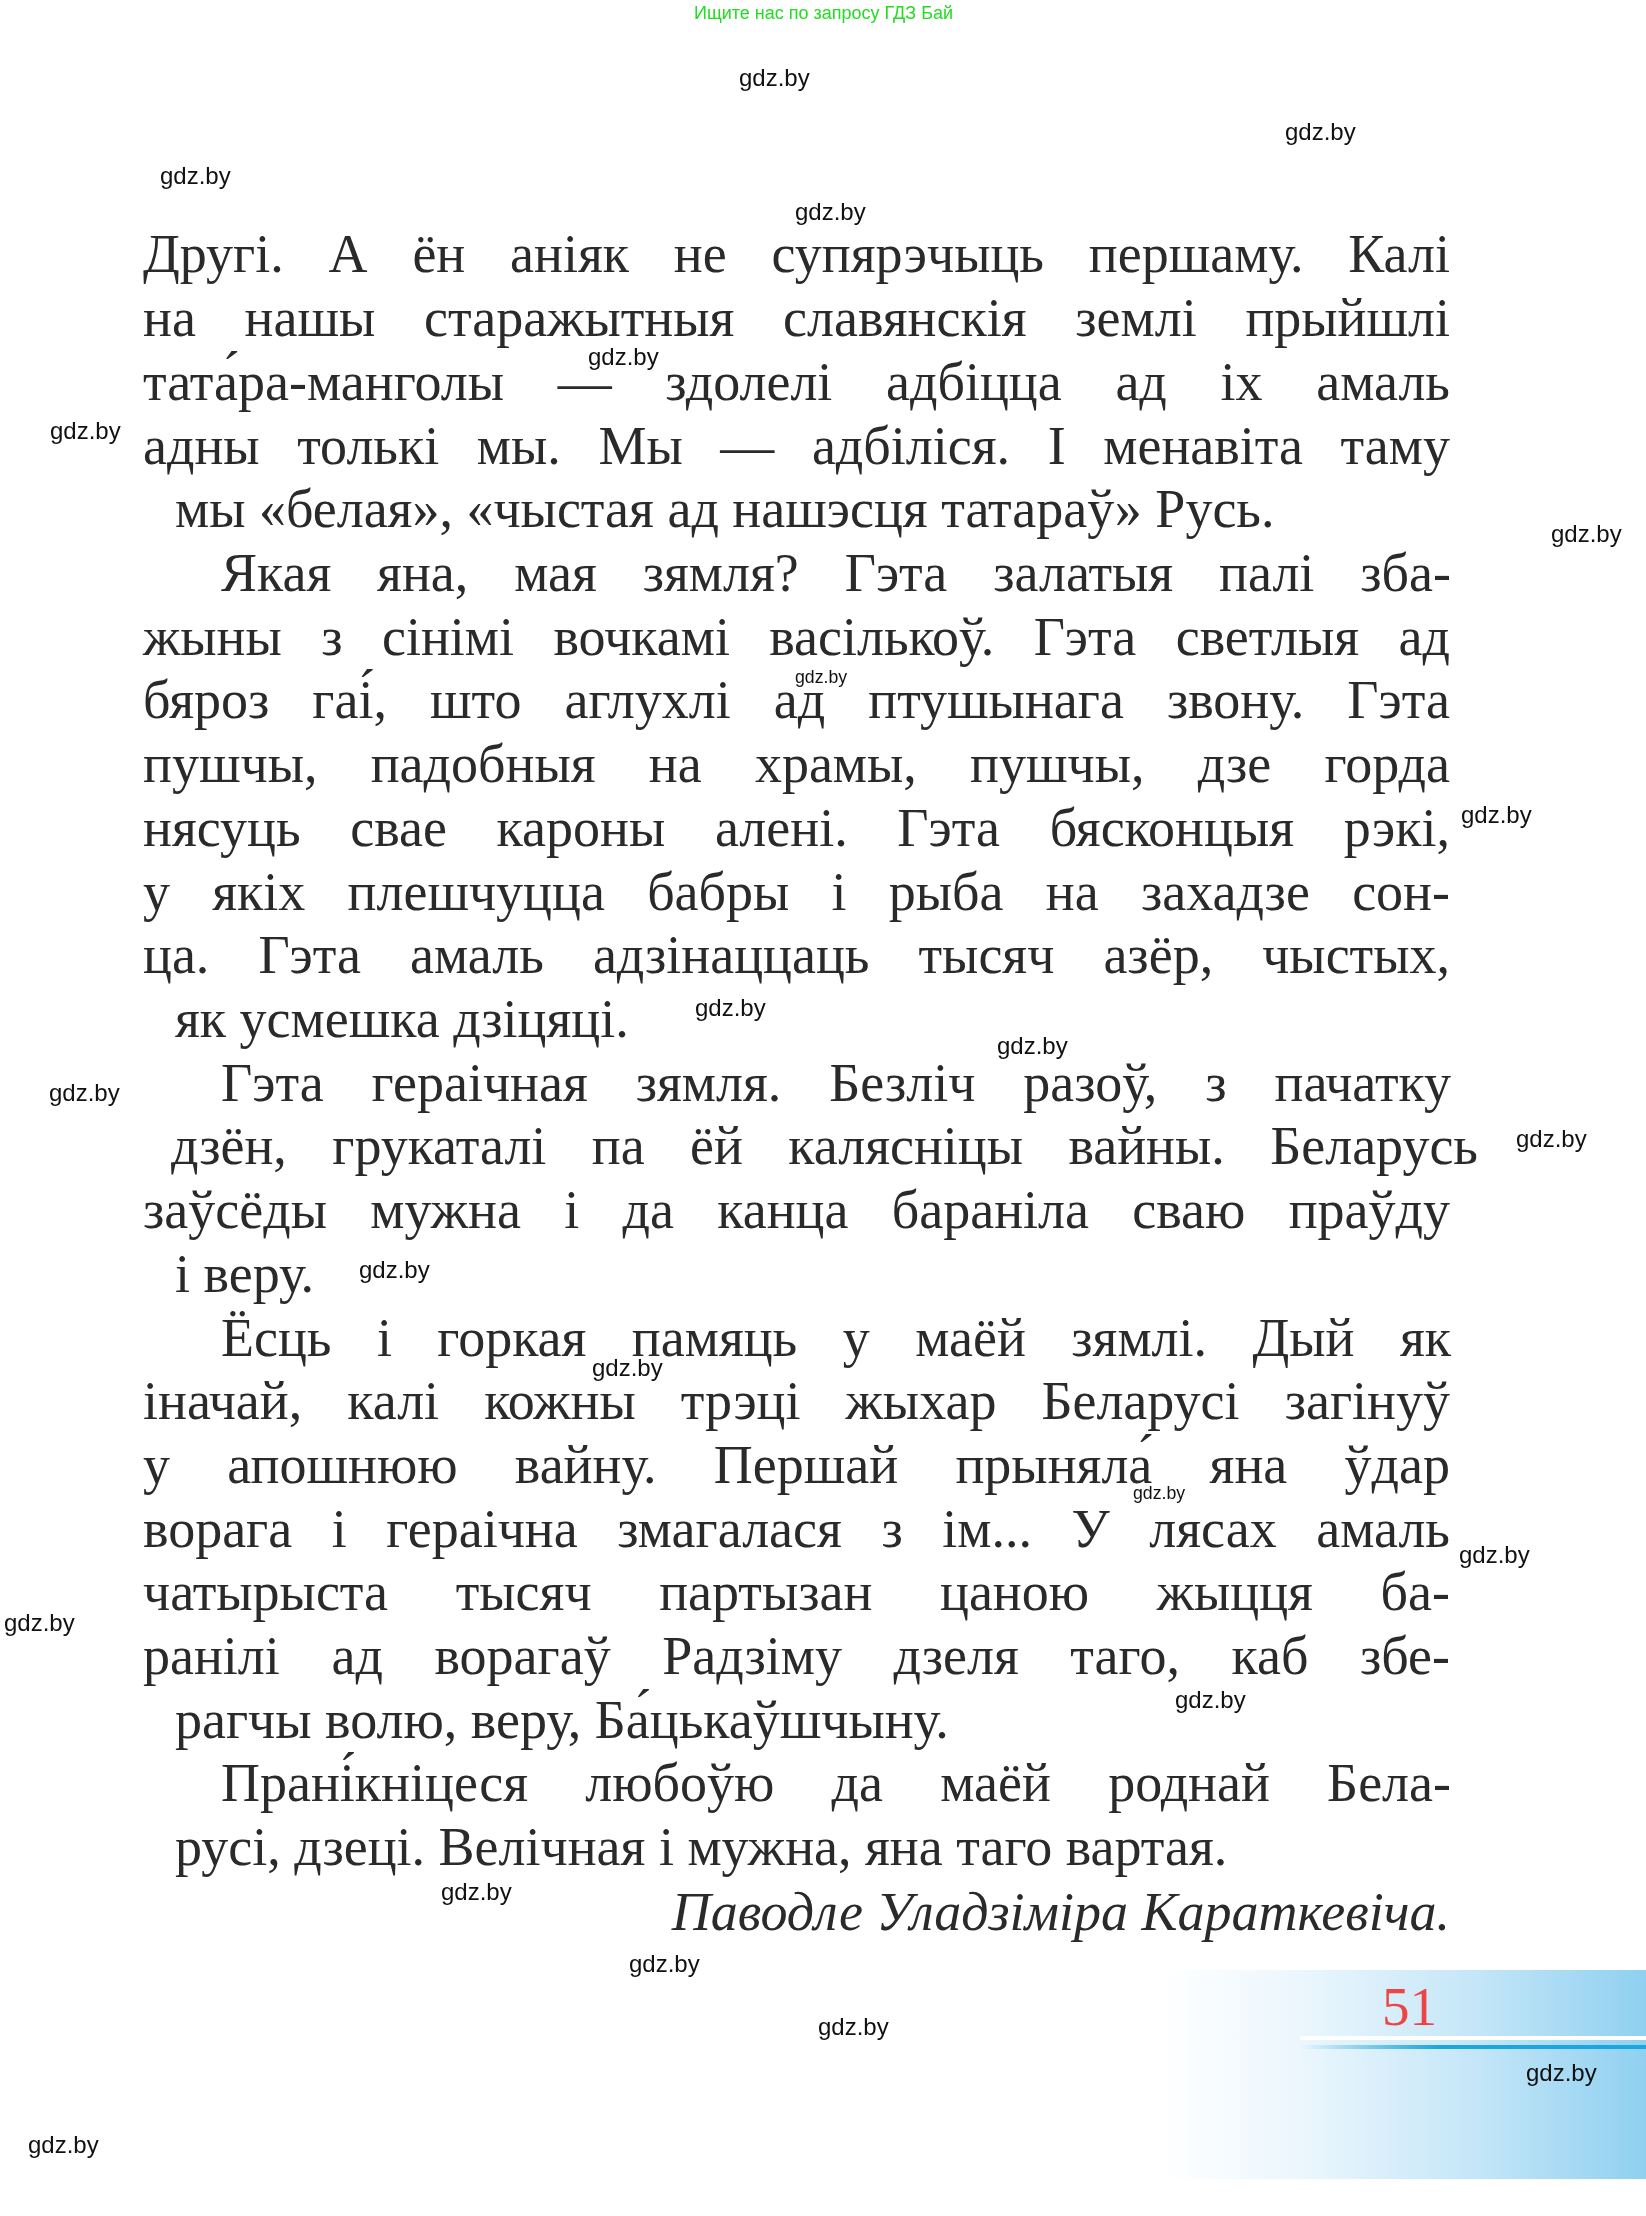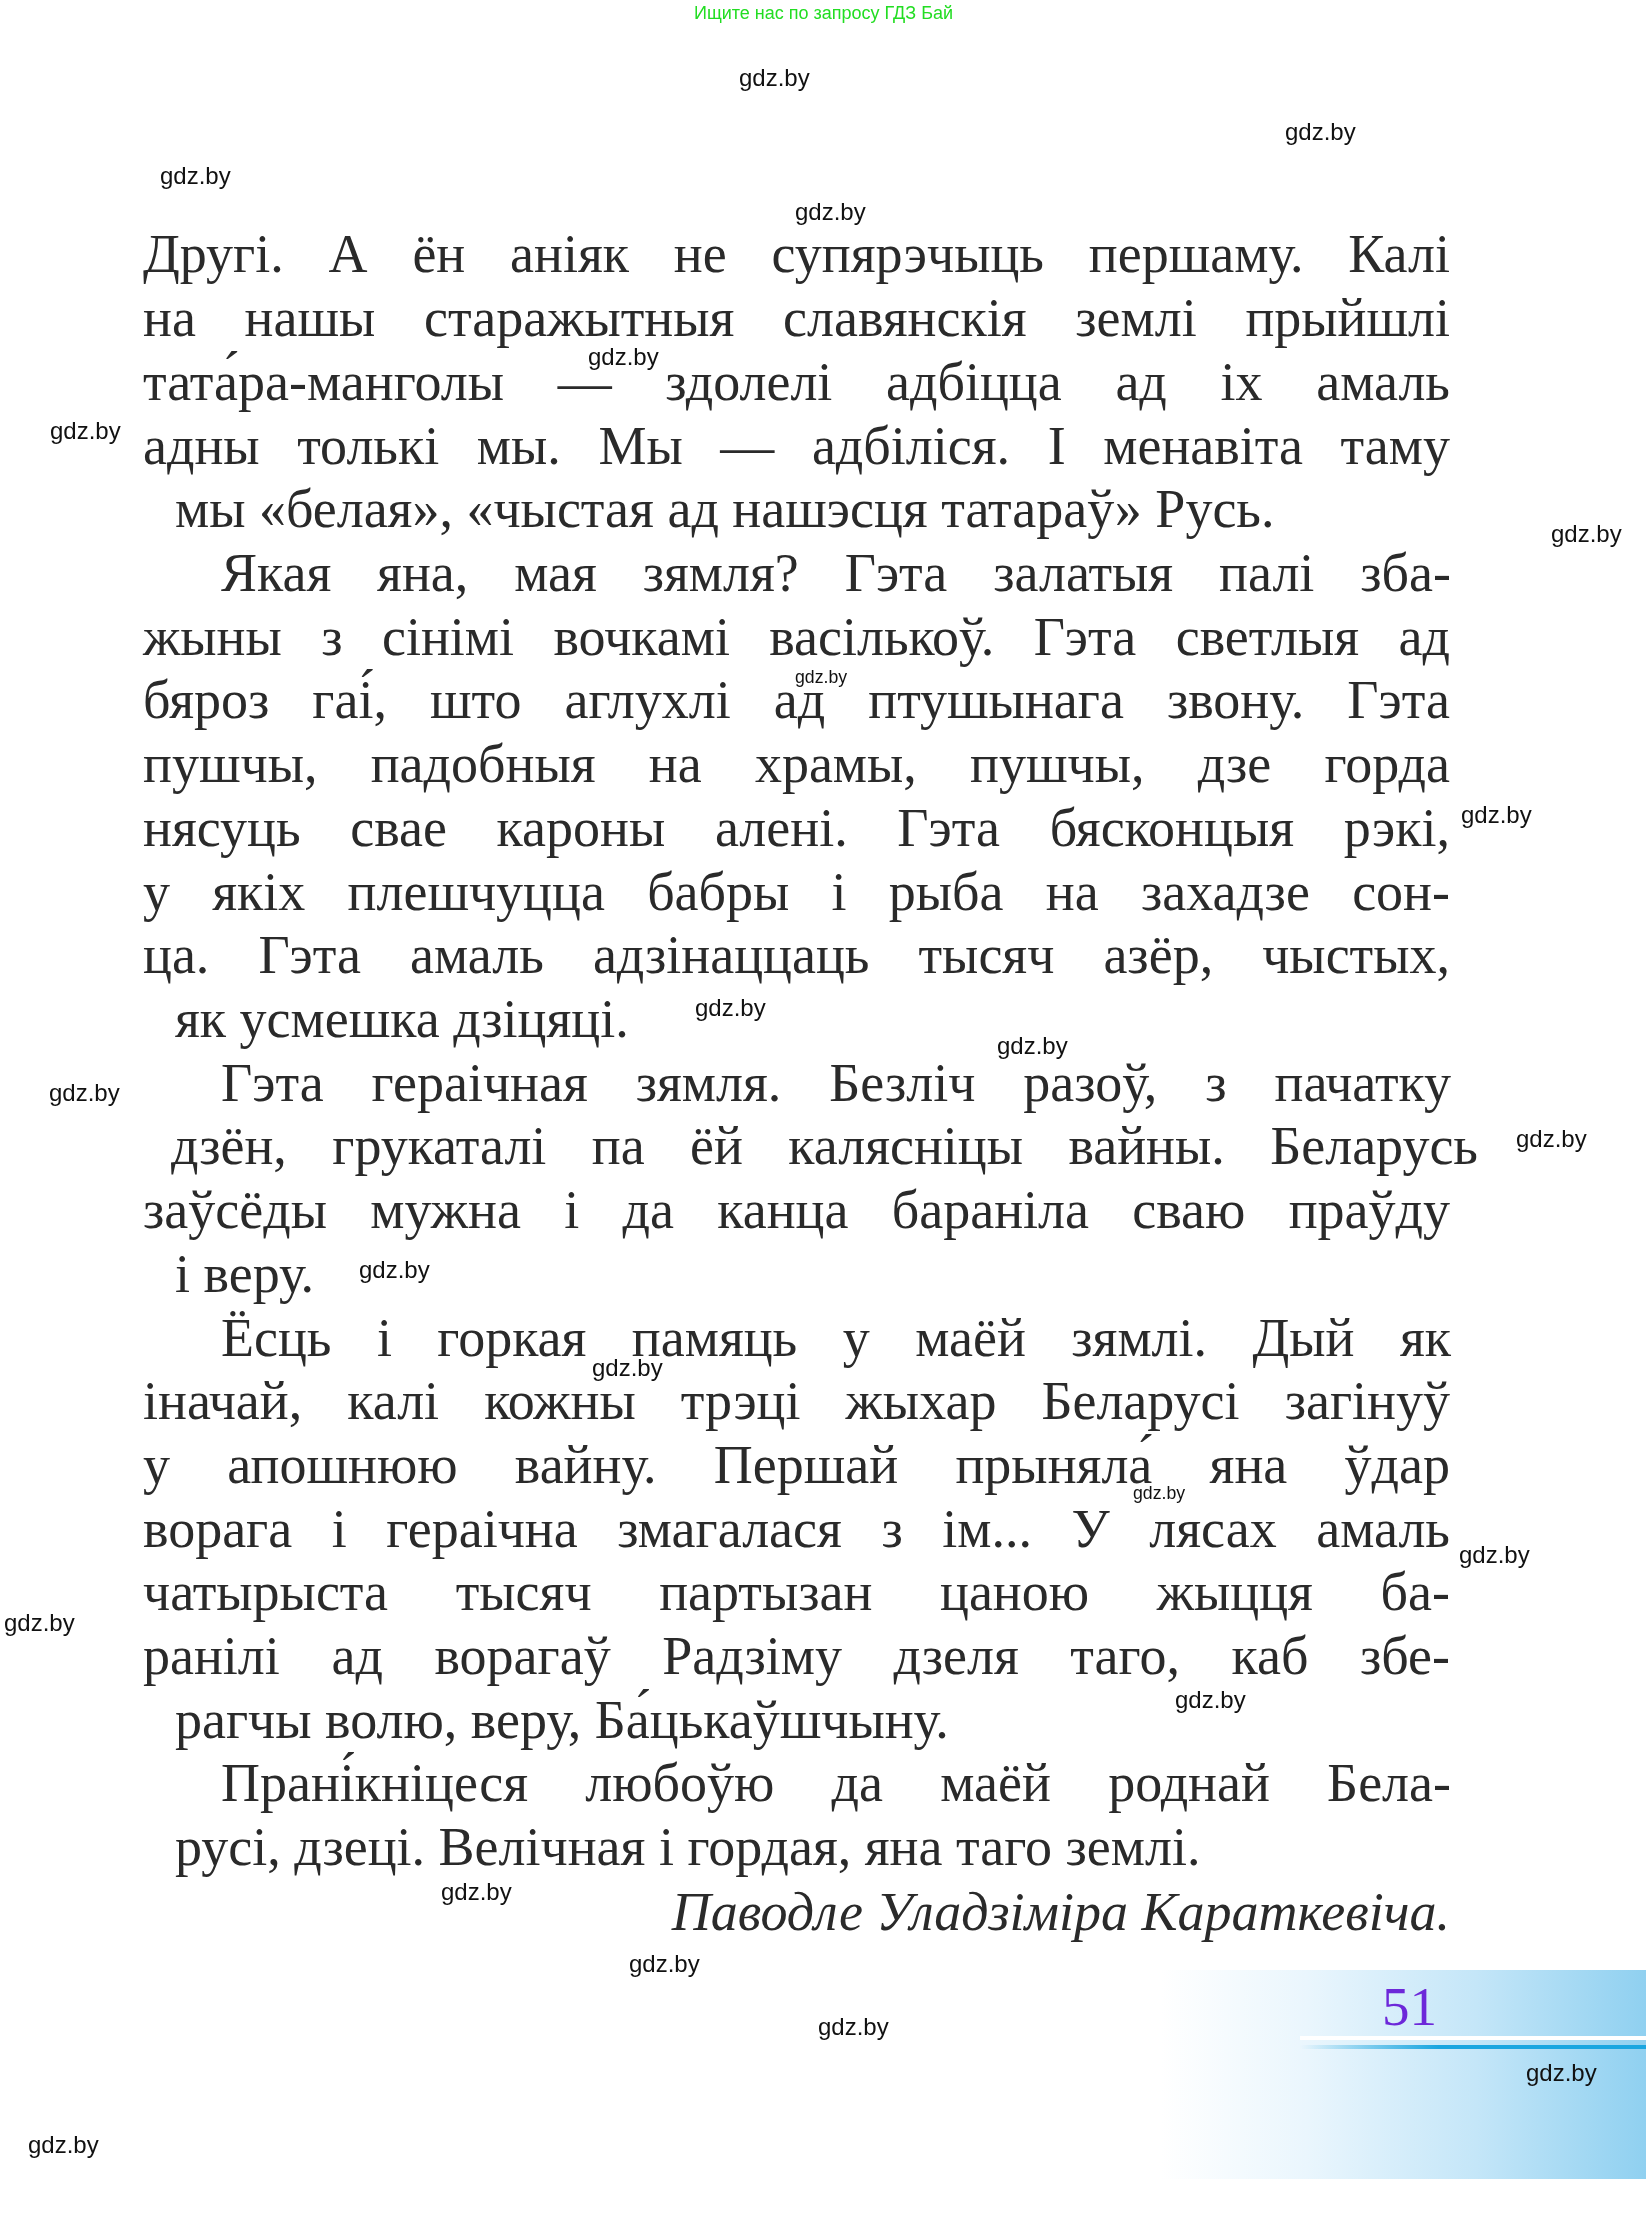--- a/index.html
+++ b/index.html
@@ -17,21 +17,21 @@
   .line.indent { left:221px; width:1230px; }
   .author { position:absolute; left:517px; width:933px; top:1880px; height:64px; line-height:64px;
     font-family:"Liberation Serif", serif; font-style:italic; font-size:54px; color:#2a2a2a;
     text-align:right; white-space:nowrap; }
   .footer-panel { position:absolute; left:1161px; top:1970px; width:486px; height:209px;
     background:linear-gradient(to right, rgba(255,255,255,1) 0%, #eaf6fd 30%, #c4e6f8 65%, #8fd0f0 100%); }
   .stripe-white { position:absolute; left:1300px; top:2036px; width:347px; height:4px; background:#ffffff; }
   .stripe-blue { position:absolute; left:1300px; top:2045px; width:347px; height:4px;
     background:linear-gradient(to right, rgba(30,170,230,0) 0%, #1aa6e0 40%, #1aa6e0 100%); }
   .page-number { position:absolute; left:1382px; top:1979px; font-family:"Liberation Serif", serif;
-    font-size:55px; line-height:55px; color:#6d28d9; }
+    font-size:55px; line-height:55px; color:#ef4444; }
   .rights { position:absolute; left:294px; top:2058px; font-family:"Liberation Sans", sans-serif;
     font-size:35px; color:#f4a6bd; white-space:nowrap; line-height:1; }
   .bottom-links { position:absolute; left:0; width:1647px; top:2184px; text-align:center;
     font-family:"Liberation Sans", sans-serif; font-size:22px; color:#1a44cc; white-space:nowrap; }
   .bottom-links span { margin:0 3.2px; }
 </style>
 </head>
 <body>
 
 <div class="page">
@@ -61,21 +61,21 @@
     <div class="line" style="top: 1178px;">заўсёды мужна і да канца бараніла сваю праўду</div>
     <div class="line last" style="top: 1242px;">і веру.</div>
     <div class="line indent" style="top: 1306px;">Ёсць і горкая памяць у маёй зямлі. Дый як</div>
     <div class="line" style="top: 1369px;">іначай, калі кожны трэці жыхар Беларусі загінуў</div>
     <div class="line" style="top: 1433px;">у апошнюю вайну. Першай прыняла́ яна ўдар</div>
     <div class="line" style="top: 1497px;">ворага і гераічна змагалася з ім... У лясах амаль</div>
     <div class="line" style="top: 1560px;">чатырыста тысяч партызан цаною жыцця ба-</div>
     <div class="line" style="top: 1624px;">ранілі ад ворагаў Радзіму дзеля таго, каб збе-</div>
     <div class="line last" style="top: 1688px;">рагчы волю, веру, Ба́цькаўшчыну.</div>
     <div class="line indent" style="top: 1751px;">Прані́кніцеся любоўю да маёй роднай Бела-</div>
-    <div class="line last" style="top: 1815px;">русі, дзеці. Велічная і гордая, яна таго землі.</div>
+    <div class="line last" style="top: 1815px;">русі, дзеці. Велічная і мужна, яна таго вартая.</div>
   </div>
 
   <div class="author">Паводле Уладзіміра Караткевіча.</div>
 
   <div class="page-number">51</div>
 
 
 
   <div id="watermarks">
       <div class="wm" style="left: 739px; top: 66px;">gdz.by</div>

